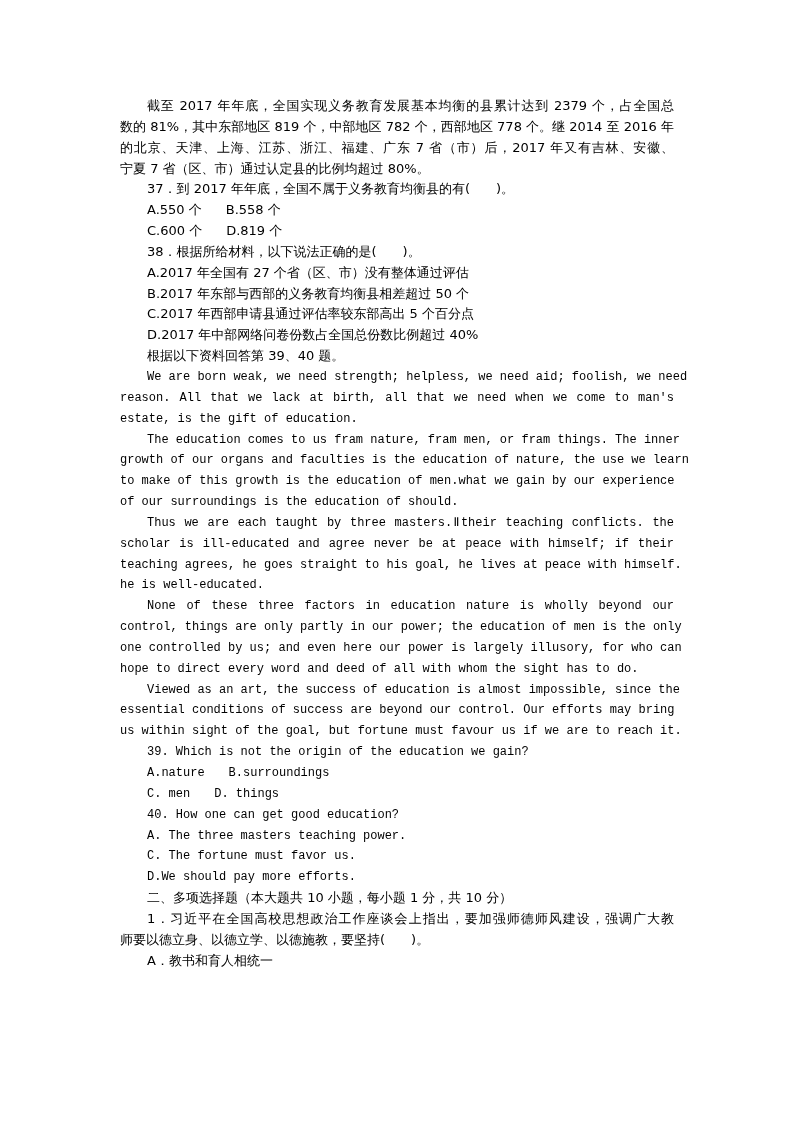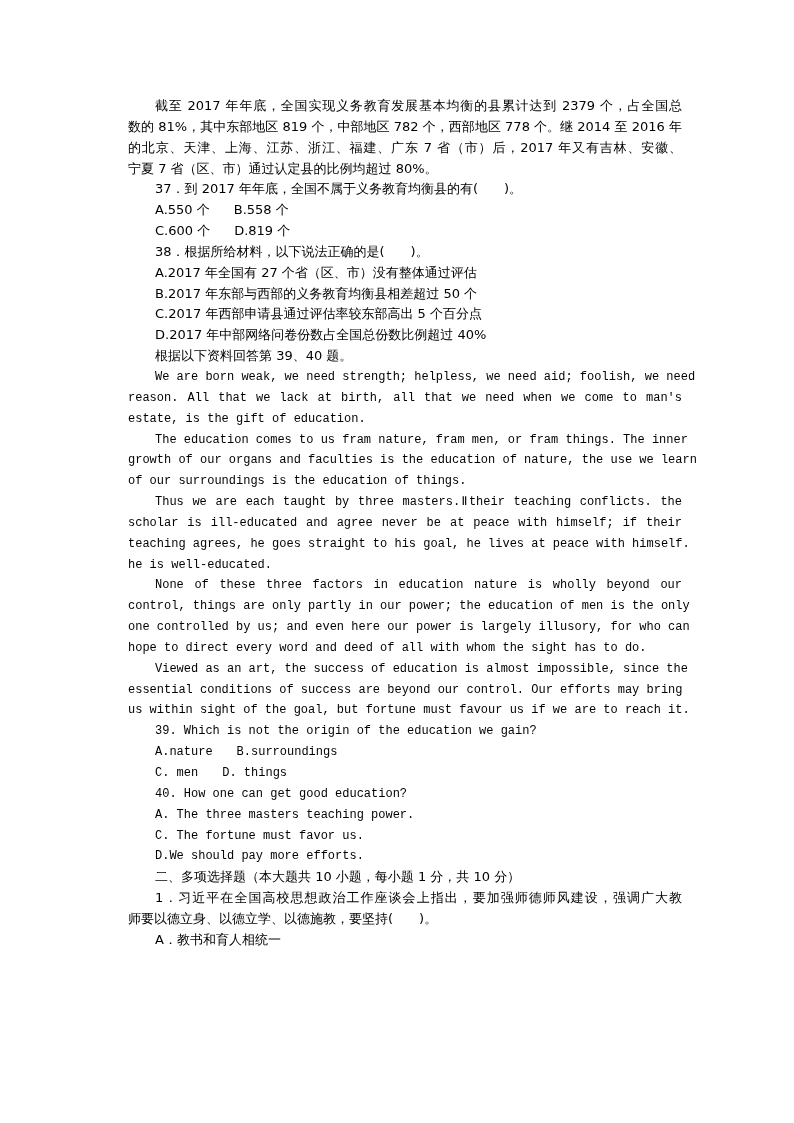--- a/index.html
+++ b/index.html
@@ -1,18 +1,18 @@
 <!DOCTYPE html>
 <html><head>
 <meta charset="utf-8">
 <style>
   html, body { margin: 0; padding: 0; background: #ffffff; }
   body { width: 794px; height: 1123px; position: relative; overflow: hidden; }
   .page {
-    position: absolute; left: 128px; top: 96px; width: 554px;
+    position: absolute; left: 120px; top: 96px; width: 554px;
     font-family: "DejaVu Serif", "Liberation Serif", serif;
     color: #000000; font-size: 12.5px;
   }
   .line {
     height: 20.85px; line-height: 20.85px; white-space: nowrap; overflow: visible;
   }
   .indent { padding-left: 27px; }
   .just { text-align: justify; text-align-last: justify; }
   .mono { font-family: "Liberation Mono", "DejaVu Sans Mono", monospace; font-size: 12px; }
   .cn { font-family: "DejaVu Sans", "Liberation Sans", sans-serif; font-size: 13px; }
@@ -52,21 +52,22 @@
 
   <div class="mono">
     <div>
       <div class="line indent just">We are born weak, we need strength; helpless, we need aid; foolish, we need</div>
       <div class="line just">reason. All that we lack at birth, all that we need when we come to man's</div>
       <div class="line">estate, is the gift of education.</div>
     </div>
     <div>
       <div class="line indent just">The education comes to us fram nature, fram men, or fram things. The inner</div>
       <div class="line just">growth of our organs and faculties is the education of nature, the use we learn</div>
-      <div class="line">of our surroundings is the education of things.</div>
+      <div class="line just">to make of this growth is the education of men.what we gain by our experience</div>
+      <div class="line">of our surroundings is the education of should.</div>
     </div>
     <div>
       <div class="line indent just">Thus we are each taught by three masters.Ⅱtheir teaching conflicts. the</div>
       <div class="line just">scholar is ill-educated and agree never be at peace with himself; if their</div>
       <div class="line just">teaching agrees, he goes straight to his goal, he lives at peace with himself.</div>
       <div class="line">he is well-educated.</div>
     </div>
     <div>
       <div class="line indent just">None of these three factors in education nature is wholly beyond our</div>
       <div class="line just">control, things are only partly in our power; the education of men is the only</div>

